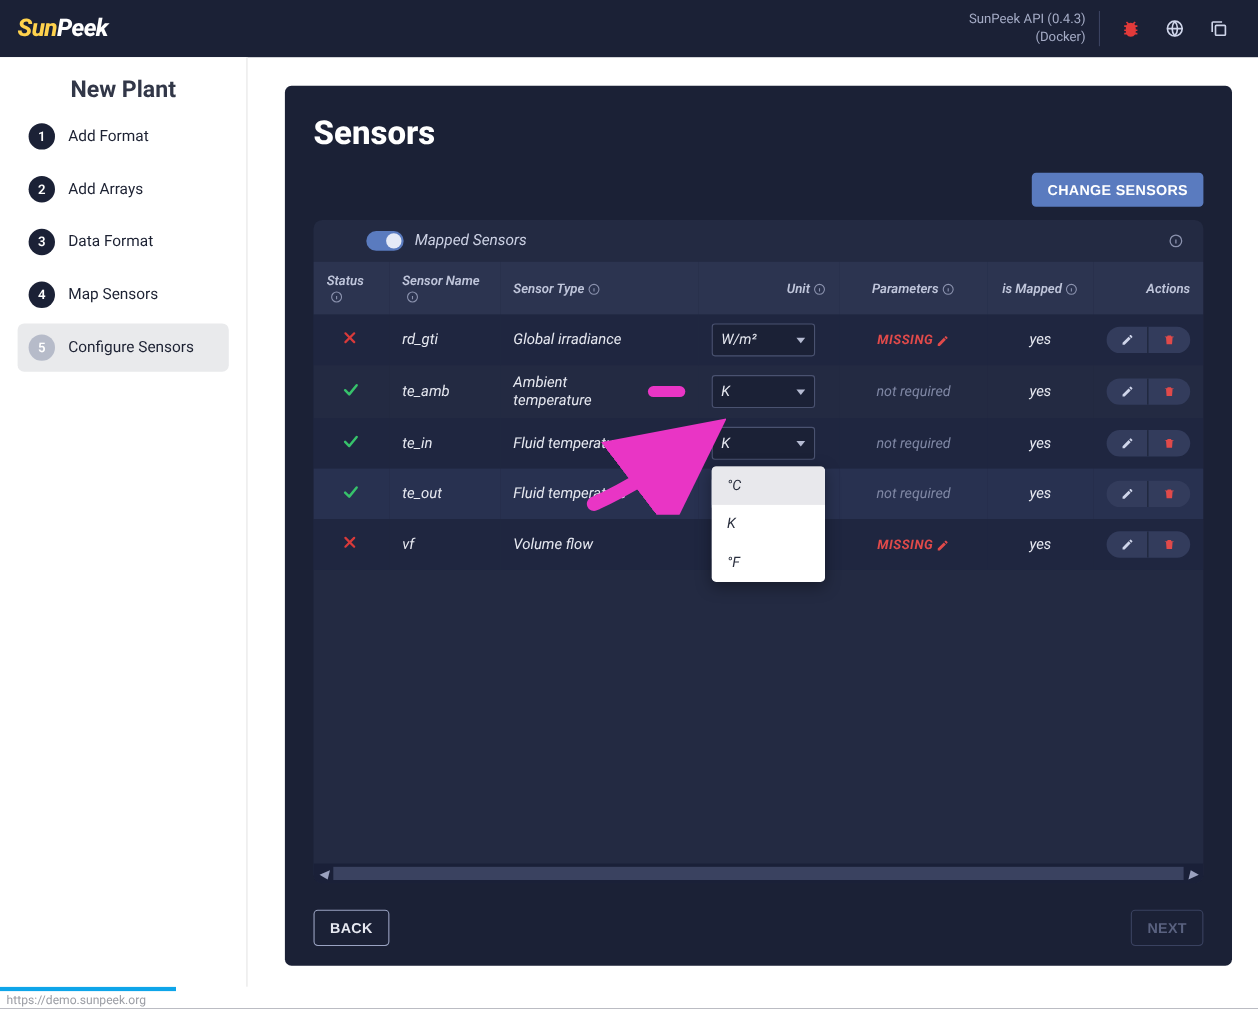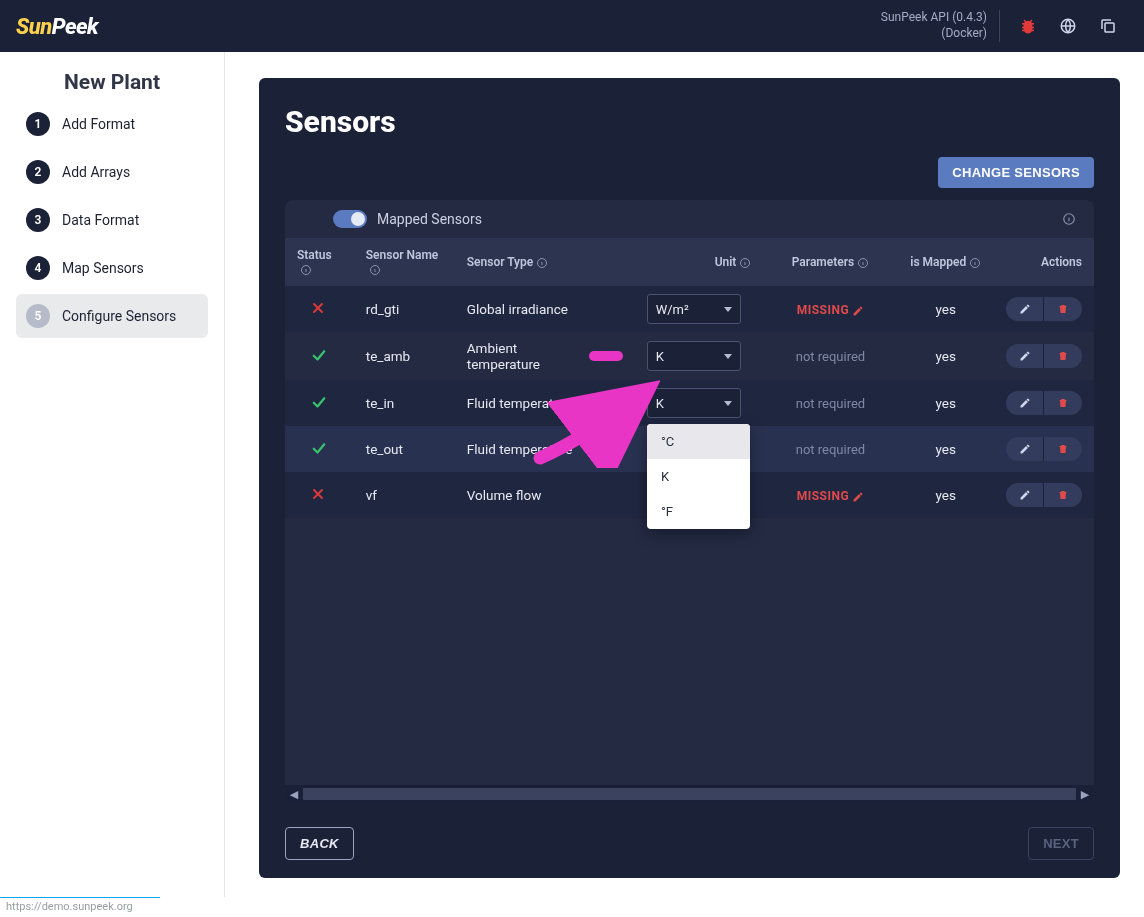--- a/index.html
+++ b/index.html
@@ -331,34 +331,33 @@
   }
   .footer-row {
     display: flex;
     justify-content: space-between;
     margin-top: 24px;
   }
   .btn-outline {
     background: transparent;
     border: 1px solid #9aa3c2;
     color: #e7e9f1;
-    font-style: italic;
   }
   .btn-disabled {
     background: transparent;
     border: 1px solid #3a4260;
     color: #5a6280;
     cursor: not-allowed;
   }
   .bottom-status {
     height: 20px;
     font-size: 11px;
     color: #9b9da4;
     padding: 2px 6px;
-    border-top: 1px solid #0ea5e9;
+    border-top: 4px solid #0ea5e9;
     width: 160px;
   }
   svg { display: block; }
 </style>
 </head>
 <body>
 
 <div class="topbar">
   <div class="logo">
     <span class="sun">Sun</span><span>Peek</span>
@@ -416,21 +415,21 @@
   </aside>
 
   <main class="main">
     <div class="panel">
       <h1 class="page-title">Sensors</h1>
 
       <div class="actions-row">
         <button class="btn btn-primary">CHANGE SENSORS</button>
       </div>
 
-      <div class="table-wrap" style="position:relative;">
+      <div class="table-wrap" style="position:relative;font-style:italic;">
         <div class="table-toolbar">
           <div style="width:24px;"></div>
           <div class="switch"></div>
           <span class="toolbar-label">Mapped Sensors</span>
           <div class="toolbar-spacer"></div>
           <span class="info-icon-solo">
             <svg width="14" height="14" viewBox="0 0 24 24" fill="none" stroke="currentColor" stroke-width="2">
                 <circle cx="12" cy="12" r="9"></circle>
                 <path d="M12 8h.01M11 11h1v5"></path>
               </svg>

